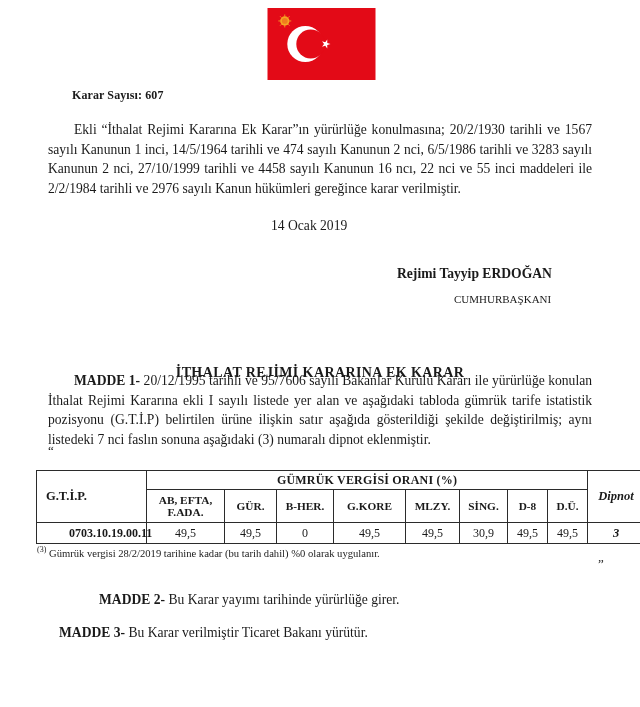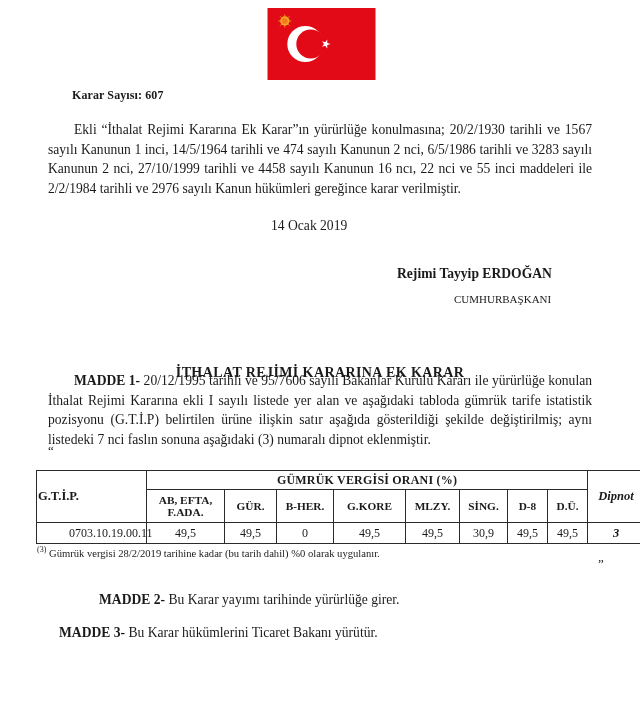--- a/index.html
+++ b/index.html
@@ -139,33 +139,33 @@
     letter-spacing: .2px;
   }
   table.gtip th.sub {
     height: 30px;
     font-size: 11.3px;
     line-height: 12.5px;
   }
   table.gtip th.gtip-head {
     font-size: 12.5px;
     text-align: left;
-    padding-left: 1px;
+    padding-left: 9px;
   }
   table.gtip th.dipnot-head {
     font-style: italic;
     font-size: 12.5px;
   }
   table.gtip td.row-cell {
     font-weight: normal;
     height: 18px;
     font-size: 12px;
   }
   table.gtip td.row-gtip {
-    font-weight: normal;
+    font-weight: bold;
     font-size: 12px;
     text-align: center;
     padding-left: 32px;
   }
   table.gtip td.row-dipnot {
     font-style: italic;
     font-weight: bold;
     font-size: 12.5px;
   }
 
@@ -294,16 +294,16 @@
     <span class="fn-mark">(3)</span><span> Gümrük vergisi 28/2/2019 tarihine kadar (bu tarih dahil) %0 olarak uygulanır.</span>
   </div>
 
   <div class="quote-close">”</div>
 
   <div class="para madde2">
     <span class="lead">MADDE 2-</span><span> Bu Karar yayımı tarihinde yürürlüğe girer.</span>
   </div>
 
   <div class="para madde3">
-    <span class="lead">MADDE 3-</span><span> Bu Karar hükümlerini Ticaret Bakanı yürütür.</span>
+    <span class="lead">MADDE 3-</span><span> Bu Karar verilmiştir Ticaret Bakanı yürütür.</span>
   </div>
 
 </div>
 
 </body></html>

